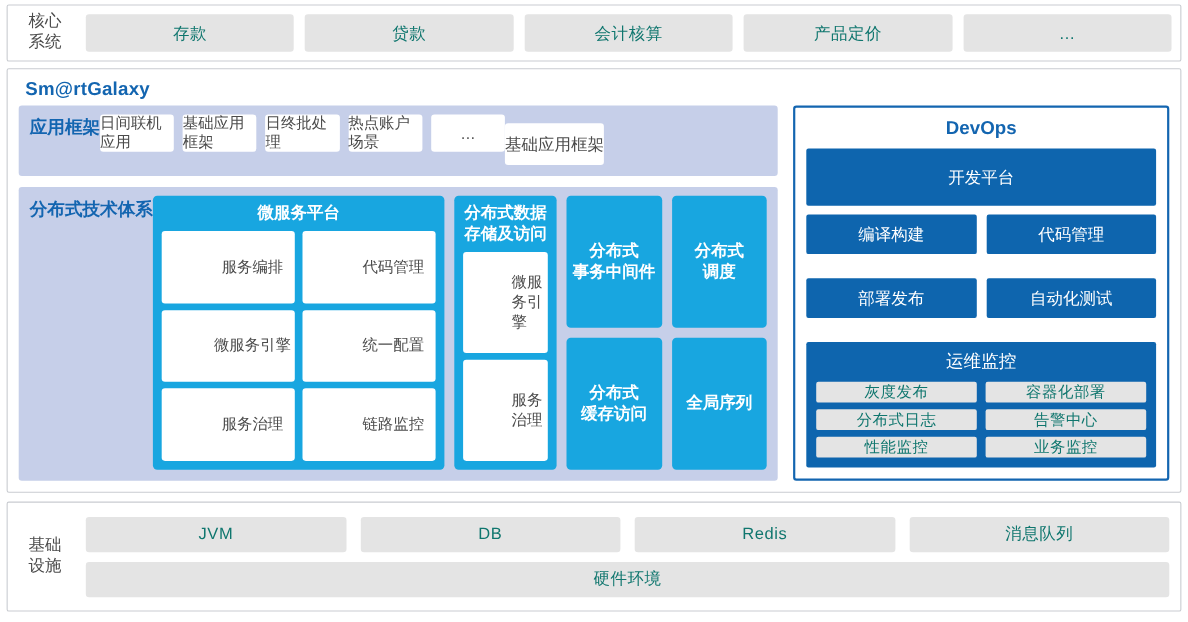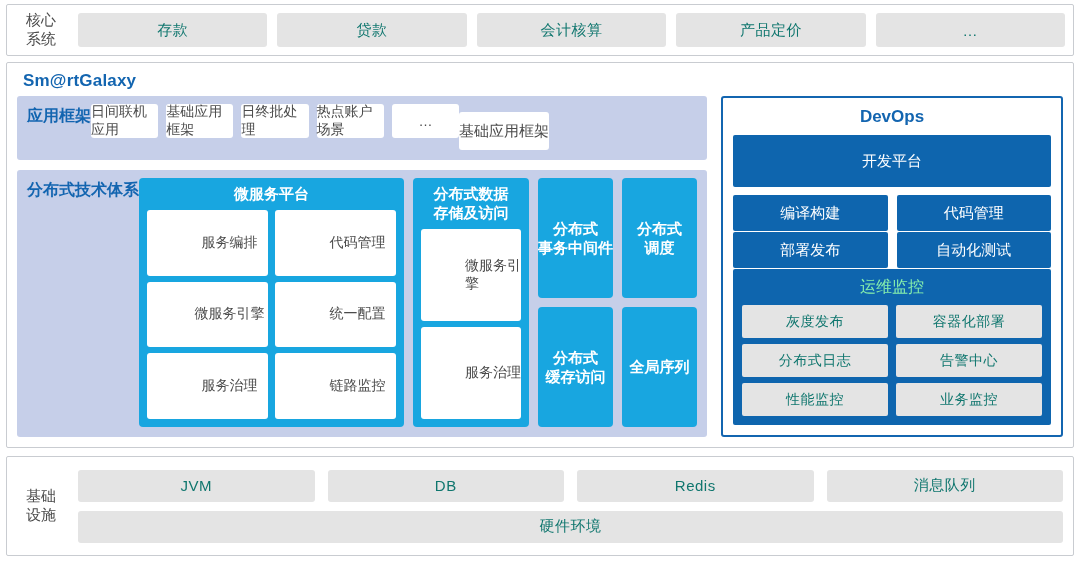--- a/index.html
+++ b/index.html
@@ -104,21 +104,21 @@
   .cy-title {
     color: #ffffff; font-weight: bold; font-size: 15px;
     text-align: center; line-height: 1.25;
     white-space: pre-line;
     margin-bottom: 6px;
   }
   .cy-chips { display: flex; flex-direction: column; gap: 6px; flex: 1; }
   .cy-chip-row { display: flex; gap: 7px; flex: 1; }
   .cy-chip-row .white-chip { flex: 1; padding-left: 44px; }
   .col-ms { width: 265px; }
-  .col-ds { width: 116px; }
+  .col-ds { width: 93px; }
   .col-c3 { flex: 1; display: flex; flex-direction: column; gap: 9px; }
   .col-c4 { flex: 1; display: flex; flex-direction: column; gap: 9px; }
   .cy-solid {
     background: #18A6E0; border-radius: 4px;
     display: flex; align-items: center; justify-content: center;
     color: #fff; font-weight: bold; font-size: 15px;
     text-align: center; line-height: 1.3; white-space: pre-line;
     flex: 1;
   }
 
@@ -135,28 +135,28 @@
     color: #1365B0; font-weight: bold; font-size: 17px;
     text-align: center; margin: 3px 0 8px 0;
   }
   .db-chip {
     background: #0E65AE; color: #ffffff;
     border-radius: 2px;
     display: flex; align-items: center; justify-content: center;
     font-size: 15px;
   }
   .db-full { height: 52px; margin-bottom: 8px; }
-  .db-row { display: flex; gap: 9px; height: 36px; margin-bottom: 1px; }
+  .db-row { display: flex; gap: 9px; height: 36px; margin-bottom: 22px; }
   .db-row .db-chip { flex: 1; }
   .ops-box {
     background: #0E65AE; border-radius: 2px;
     flex: 1; padding: 6px 9px 9px 9px;
     display: flex; flex-direction: column;
   }
-  .ops-title { color: #86efac; font-size: 16px; text-align: center; margin: 2px 0 7px 0; }
+  .ops-title { color: #ffffff; font-size: 16px; text-align: center; margin: 2px 0 7px 0; }
   .ops-grid { flex: 1; display: flex; flex-direction: column; gap: 6px; }
   .ops-row { display: flex; gap: 8px; flex: 1; }
   .ops-row .gray-chip { flex: 1; font-size: 14px; border-radius: 2px; background:#e4e4e4; }
 
   
   .infra {
     position: absolute; left: 6px; top: 456px;
     width: 1068px; height: 100px;
     padding: 8px 10px 8px 6px;
     display: flex; align-items: center; gap: 9px;

